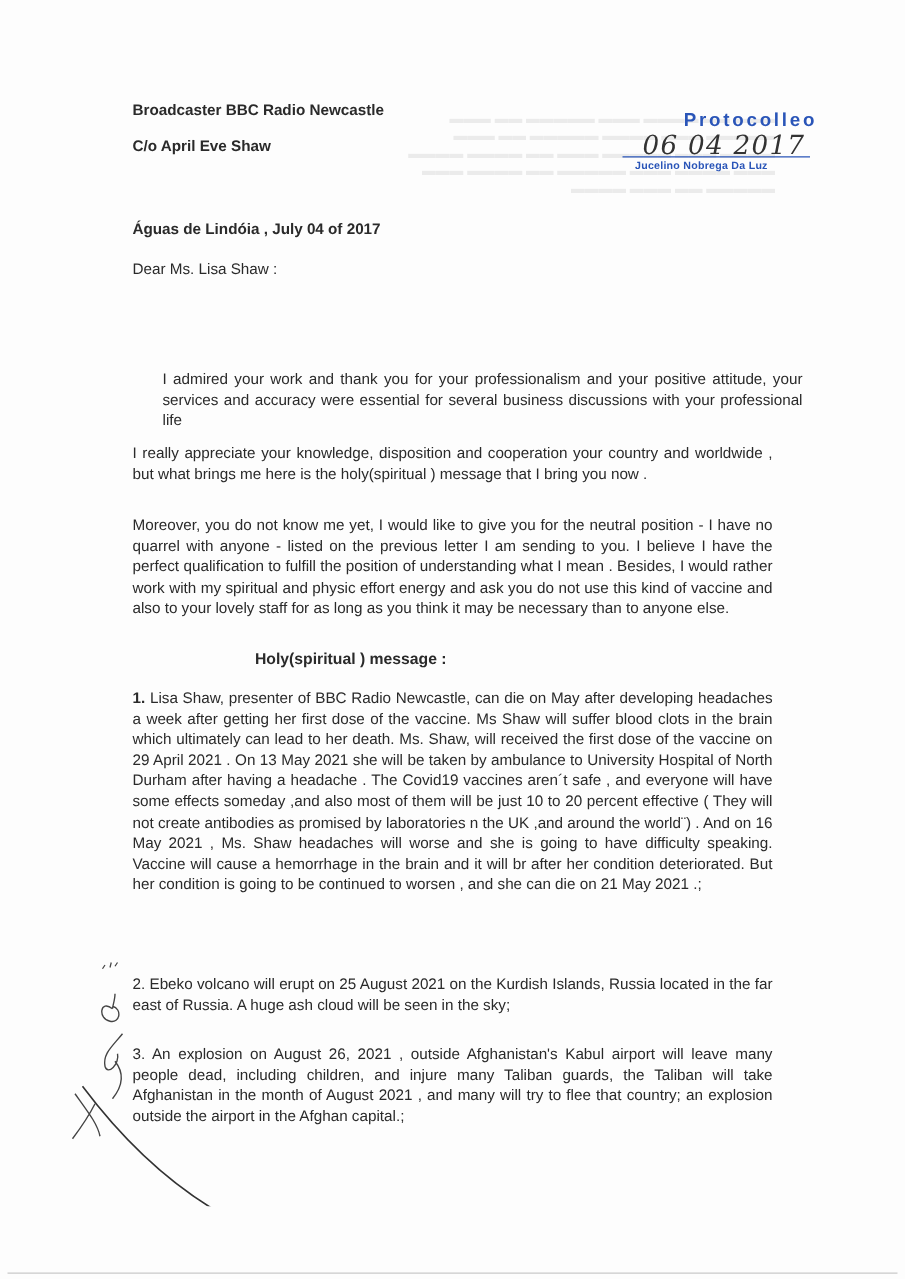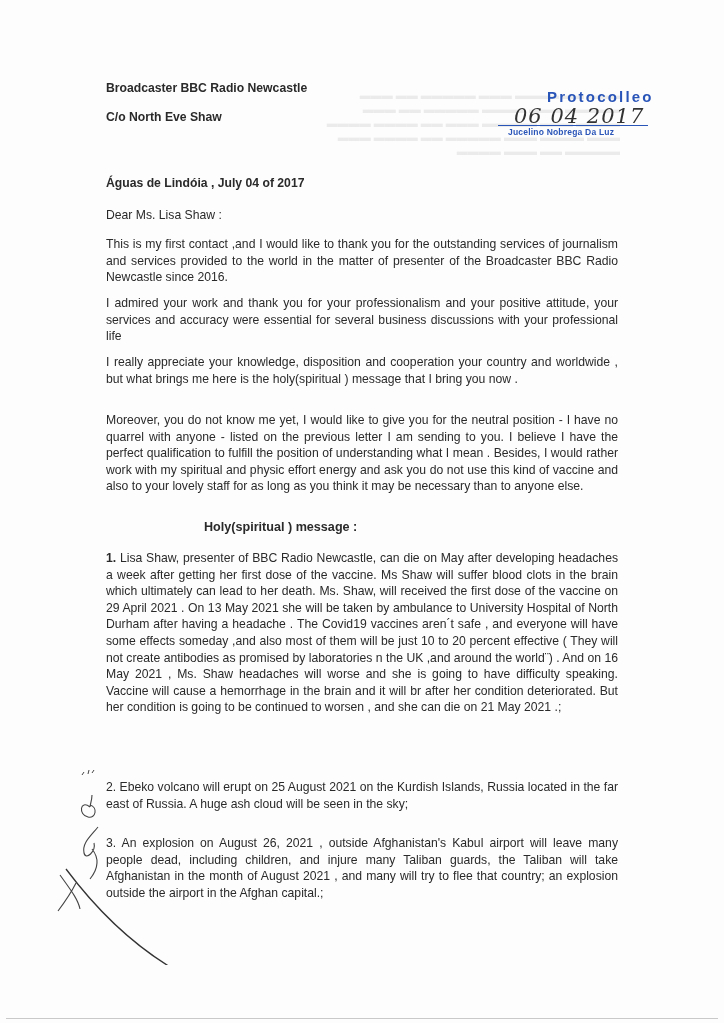--- a/index.html
+++ b/index.html
@@ -27,34 +27,33 @@
 </head>
 <body>
 
 <div class="page">
 
   <div class="ghost">
     ​▬▬▬ ▬▬ ▬▬▬▬ ▬▬▬ ▬▬▬▬▬ ▬▬ ▬▬▬ ▬▬▬▬▬ ▬▬▬ ▬▬▬▬ ▬▬▬▬▬ ▬▬ ▬▬▬ ▬▬▬▬ ▬▬▬ ▬▬▬▬▬ ▬▬▬ ▬▬ ▬▬▬▬ ▬▬▬▬ ▬▬▬ ▬▬▬▬ ▬▬▬ ▬▬▬▬▬ ▬▬ ▬▬▬▬ ▬▬▬ ▬▬▬▬▬ ▬▬ ▬▬▬ ▬▬▬▬
   </div>
 
   <div class="line b" style="top:81px;">Broadcaster BBC Radio Newcastle</div>
-  <div class="line b" style="top:110px;">C/o   North Eve Shaw</div>
+  <div class="line b" style="top:110px;">C/o   April Eve Shaw</div>
   <div class="line b" style="top:176px;">Águas de Lindóia   , July   04    of  2017</div>
 
   <div class="stamp">
     <div class="stamp-title">Protocolleo</div>
     <div class="stamp-date">06 04 2017</div>
     <div class="stamp-line"></div>
     <div class="stamp-name">Jucelino Nobrega Da Luz</div>
   </div>
 
   <div class="line" style="top:208px;">Dear Ms. Lisa  Shaw :</div>
 
-  <div class="para" style="top:236px;">This is my first  contact ,and  I  would like to thank you for the outstanding services of journalism and services  provided to  the  world  in the matter of  presenter  of  the Broadcaster  BBC Radio Newcastle since  2016.</div>
-  <div class="para" style="top:295px;">I  admired your  work and thank you for your professionalism and your positive attitude, your services and accuracy were essential for several business  discussions with your professional life</div>
+  <div class="para" style="top:295px;margin-left:24px;">I  admired your  work and thank you for your professionalism and your positive attitude, your services and accuracy were essential for several business  discussions with your professional life</div>
   <div class="para" style="top:354px;">I  really appreciate your knowledge, disposition and cooperation your  country  and  worldwide , but  what  brings me here  is  the  holy(spiritual  ) message  that  I  bring  you  now .</div>
   <div class="para" style="top:412px;">Moreover, you do not know me yet, I would like to give you   for the  neutral   position - I have no quarrel with anyone -  listed on the previous  letter   I am sending  to  you. I believe I have the perfect qualification to fulfill the position of understanding   what I mean . Besides, I would rather work with my  spiritual  and  physic  effort  energy and ask  you  do  not use  this  kind of  vaccine and  also  to your lovely staff for as long as you think it may be necessary than to anyone else.</div>
 
   <div class="heading">Holy(spiritual  )  message :</div>
 
   <div class="para" style="top:550px;">
     <span class="b">1.</span><span> Lisa Shaw,  presenter  of   BBC Radio Newcastle,  can  die  on May after developing headaches a week after getting her first dose of the vaccine.  Ms Shaw will  suffer  blood clots in the brain which ultimately can  lead to her death.   Ms. Shaw,  will  received the  first dose of the vaccine on 29 April 2021 .  On 13 May 2021  she will be   taken   by ambulance to University Hospital of North Durham after having a headache .  The  Covid19 vaccines aren´t  safe  , and everyone  will  have  some  effects  someday ,and  also  most  of them  will be just 10  to 20 percent  effective ( They will not create antibodies as promised by laboratories n the UK ,and around the world¨)  . And  on    16 May 2021 ,  Ms. Shaw  headaches will   worse and she  is going to have  difficulty speaking.  Vaccine will  cause  a hemorrhage in the brain and  it  will br after her condition  deteriorated.  But  her condition  is going  to  be continued to worsen , and she can  die  on 21 May 2021  .;</span>
   </div>
   <div class="para" style="top:779px;">
     <span>2.</span><span> Ebeko volcano will erupt on 25 August 2021 on the Kurdish Islands, Russia    located in the far east of Russia. A huge ash cloud  will  be seen in the sky;</span>

